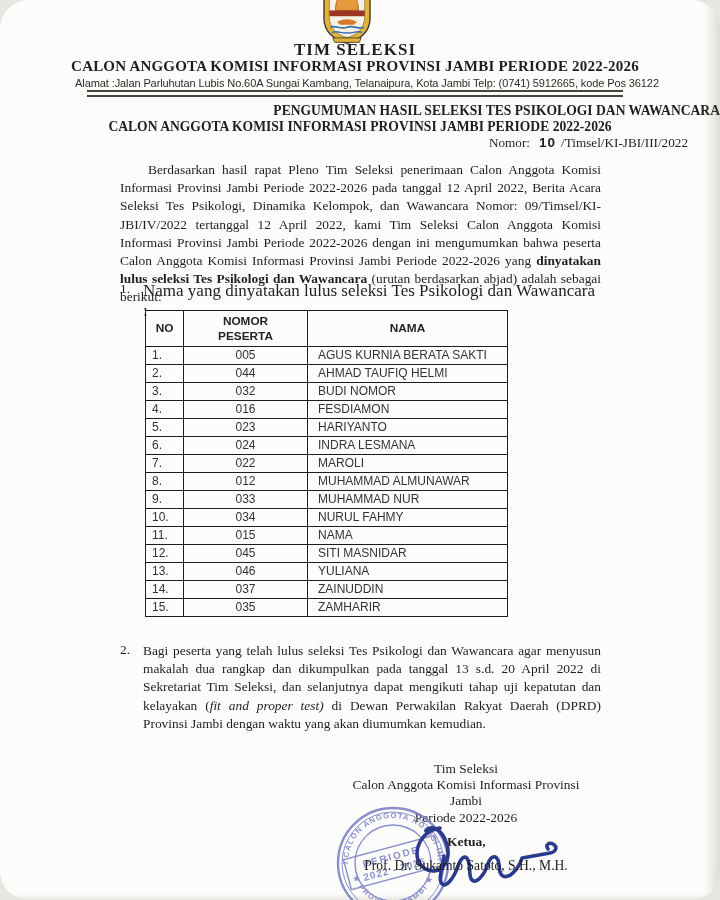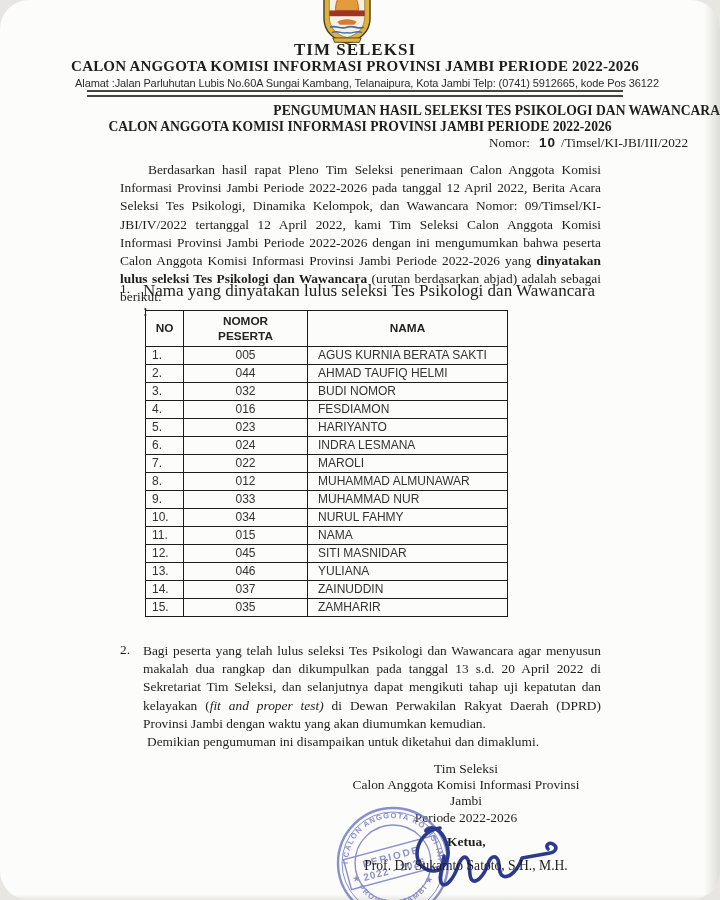--- a/index.html
+++ b/index.html
@@ -209,21 +209,20 @@
           <td class="c-name">ZAMHARIR</td>
         </tr>
       </tbody>
   </table>
 
   <div class="list-item item2">
     <span class="no">2.</span>
     <span class="txt"><span>Bagi peserta yang telah lulus seleksi Tes Psikologi dan Wawancara agar menyusun makalah dua rangkap dan dikumpulkan pada tanggal 13 s.d. 20 April 2022 di Sekretariat Tim Seleksi, dan selanjutnya dapat mengikuti tahap uji kepatutan dan kelayakan (</span><i class="run">fit and proper test)</i><span> di Dewan Perwakilan Rakyat Daerah (DPRD) Provinsi Jambi dengan waktu yang akan diumumkan kemudian.</span></span>
   </div>
 
-  <div class="closing">Demikian pengumuman ini disampaikan untuk diketahui dan dimaklumi.</div>
 
   <div class="signoff">
     <div>Tim Seleksi</div>
     <div>Calon Anggota Komisi Informasi Provinsi Jambi</div>
     <div>Periode 2022-2026</div>
   </div>
   <div class="ketua">Ketua,</div>
 
   <svg class="stamp" viewBox="0 0 120 120" aria-hidden="true">
     <circle cx="60" cy="60" r="55" fill="none" stroke-width="2.4" stroke="#767cc5"></circle>

